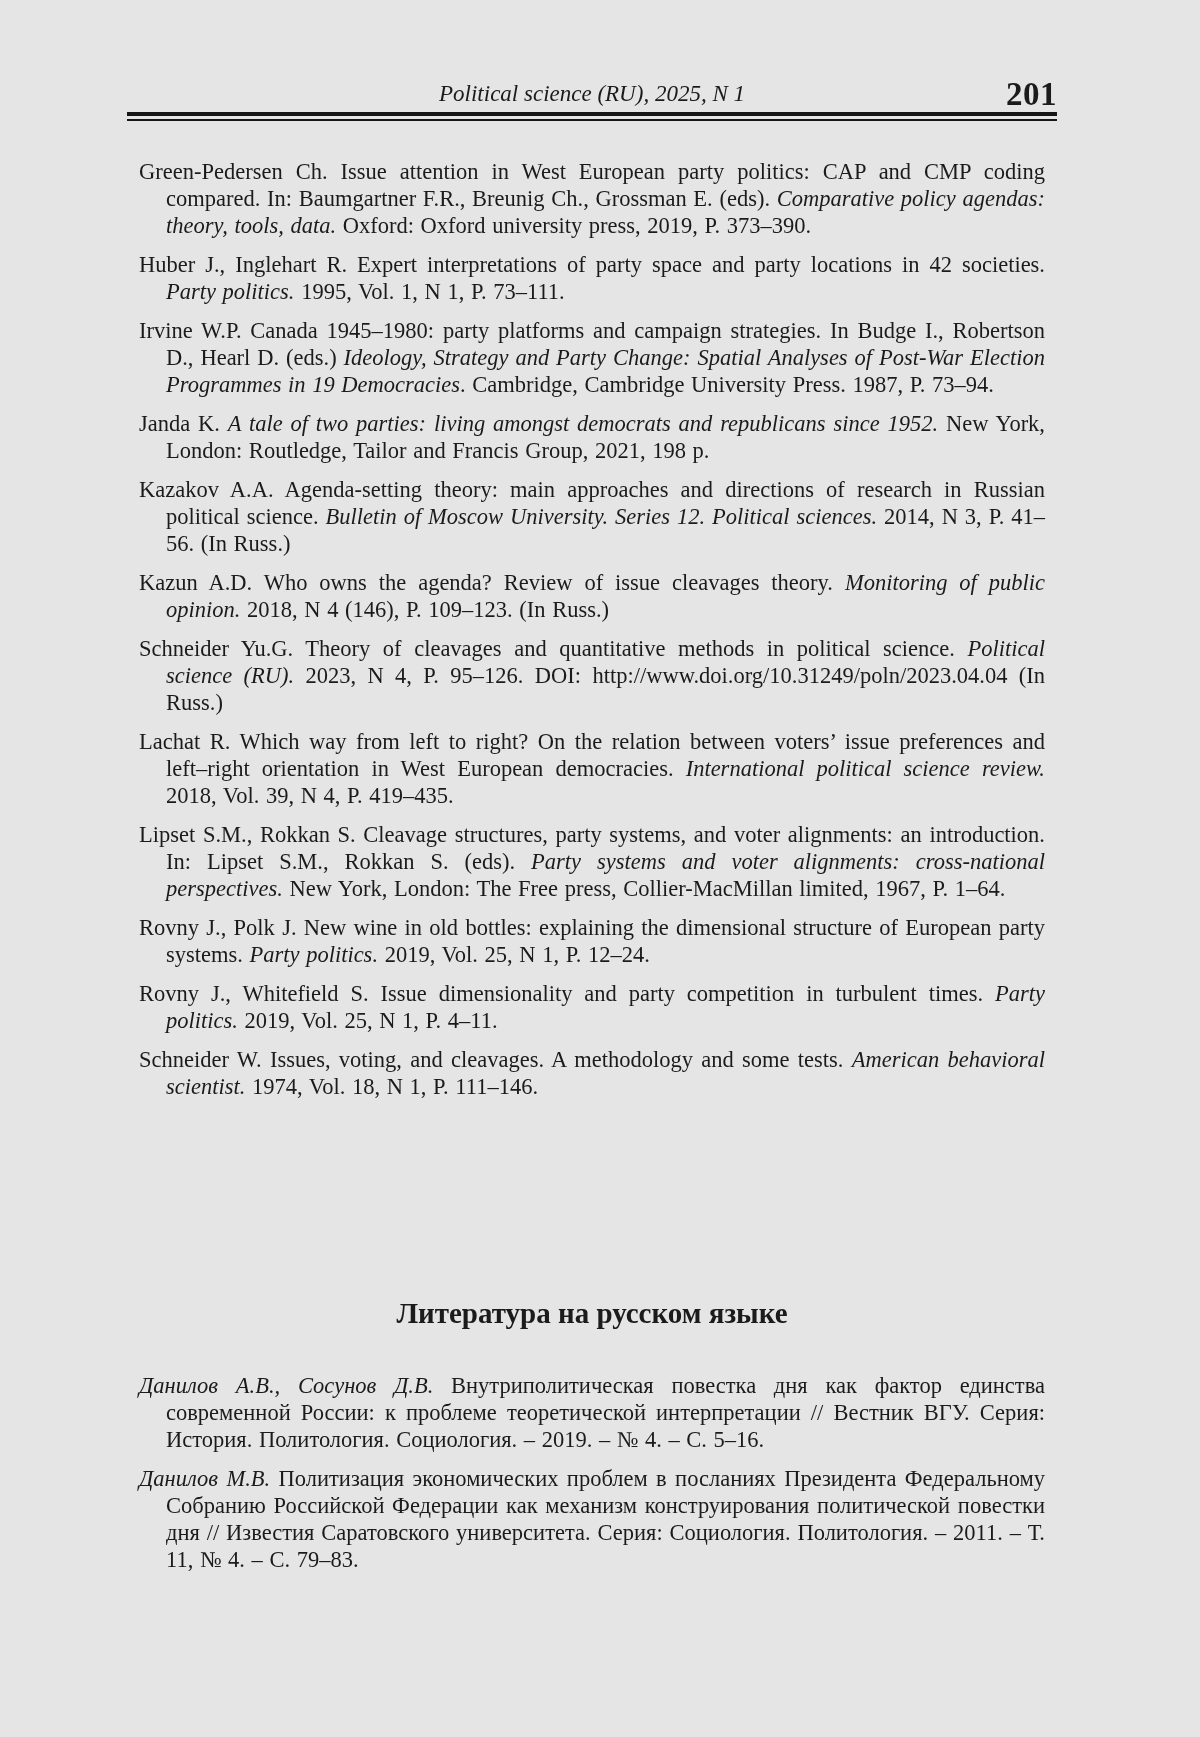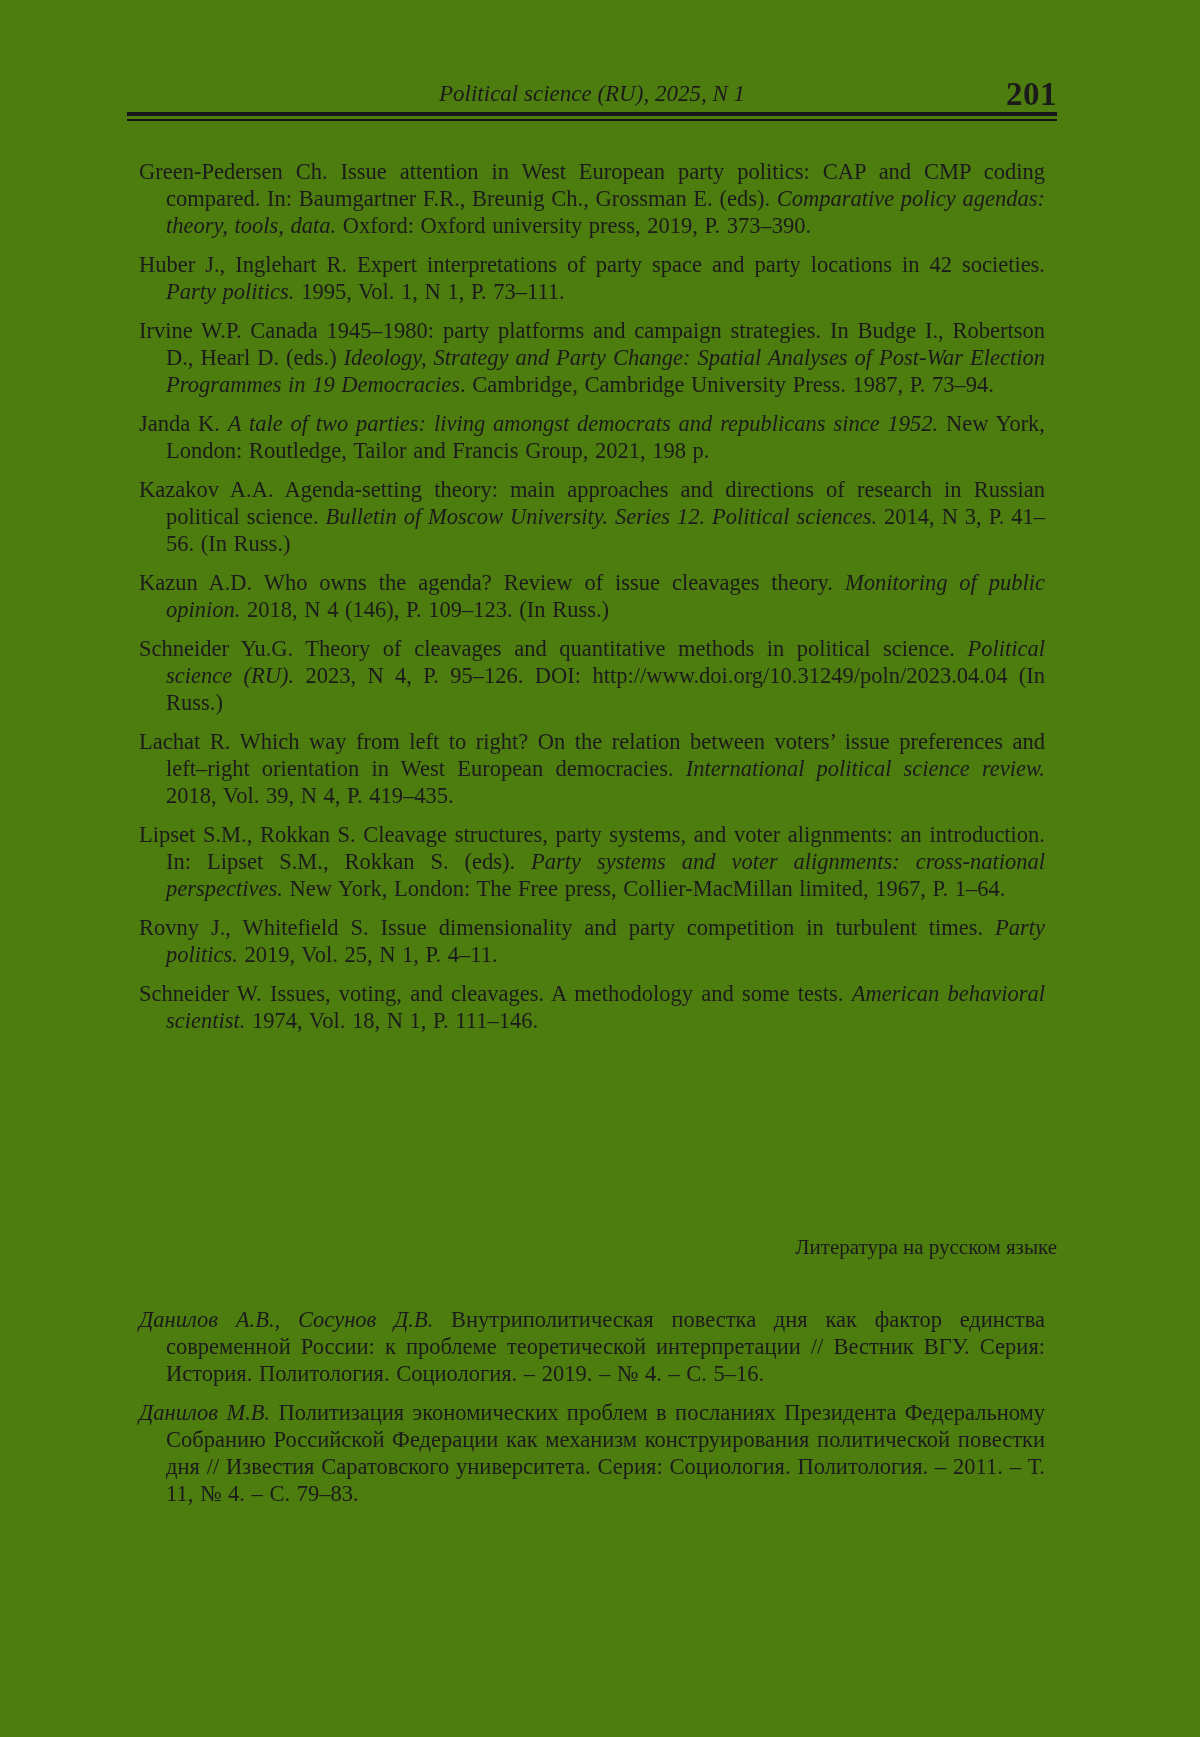--- a/index.html
+++ b/index.html
@@ -1,20 +1,20 @@
 <!DOCTYPE html>
 <html lang="en"><head>
 <meta charset="utf-8">
 <style>
   html, body { margin: 0; padding: 0; background: #ffffff; }
   .page {
     position: relative;
     width: 1200px;
     height: 1737px;
-    background: #4d7c0f;
+    background: #e5e5e5;
     color: #1b1b1b;
     font-family: "Liberation Serif", "DejaVu Serif", serif;
     overflow: hidden;
   }
   .content {
     position: absolute;
     left: 127px;
     top: 0;
     width: 930px;
   }
@@ -50,23 +50,23 @@
   .refs-ru { margin-top: 44px; }
   .ref {
     margin: 12px;
     padding-left: 27px;
     text-indent: -27px;
     word-spacing: 1px;
   }
   .ref em { font-style: italic; }
   .ru-heading {
     margin: 198px 0 0 0;
-    text-align: right;
-    font-weight: 400;
-    font-size: 21px;
+    text-align: center;
+    font-weight: 700;
+    font-size: 29px;
     line-height: 30px;
   }
 </style>
 </head>
 <body>
 
 <div class="page">
   <div class="content">
 
     <header class="page-header">
@@ -79,20 +79,21 @@
     <section class="refs refs-en" lang="en">
         <p class="ref"><span>Green-Pedersen Ch. Issue attention in West European party politics: CAP and CMP coding compared. In: Baumgartner F.R., Breunig Ch., Grossman E. (eds). </span><em>Comparative policy agendas: theory, tools, data.</em><span> Oxford: Oxford university press, 2019, P. 373–390.</span></p>
         <p class="ref"><span>Huber J., Inglehart R. Expert interpretations of party space and party locations in 42 societies. </span><em>Party politics.</em><span> 1995, Vol. 1, N 1, P. 73–111.</span></p>
         <p class="ref"><span>Irvine W.P. Canada 1945–1980: party platforms and campaign strategies. In Budge I., Robertson D., Hearl D. (eds.) </span><em>Ideology, Strategy and Party Change: Spatial Analyses of Post-War Election Programmes in 19 Democracies</em><span>. Cambridge, Cambridge University Press. 1987, P. 73–94.</span></p>
         <p class="ref"><span>Janda K. </span><em>A tale of two parties: living amongst democrats and republicans since 1952.</em><span> New York, London: Routledge, Tailor and Francis Group, 2021, 198 p.</span></p>
         <p class="ref"><span>Kazakov A.A. Agenda-setting theory: main approaches and directions of research in Russian political science. </span><em>Bulletin of Moscow University. Series 12. Political sciences.</em><span> 2014, N 3, P. 41–56. (In Russ.)</span></p>
         <p class="ref"><span>Kazun A.D. Who owns the agenda? Review of issue cleavages theory. </span><em>Monitoring of public opinion.</em><span> 2018, N 4 (146), P. 109–123. (In Russ.)</span></p>
         <p class="ref"><span>Schneider Yu.G. Theory of cleavages and quantitative methods in political science. </span><em>Political science (RU).</em><span> 2023, N 4, P. 95–126. DOI: http://www.doi.org/10.31249/poln/2023.04.04 (In Russ.)</span></p>
         <p class="ref"><span>Lachat R. Which way from left to right? On the relation between voters’ issue preferences and left–right orientation in West European democracies. </span><em>International political science review.</em><span> 2018, Vol. 39, N 4, P. 419–435.</span></p>
         <p class="ref"><span>Lipset S.M., Rokkan S. Cleavage structures, party systems, and voter alignments: an introduction. In: Lipset S.M., Rokkan S. (eds). </span><em>Party systems and voter alignments: cross-national perspectives.</em><span> New York, London: The Free press, Collier-MacMillan limited, 1967, P. 1–64.</span></p>
+        <p class="ref"><span>Rovny J., Polk J. New wine in old bottles: explaining the dimensional structure of European party systems. </span><em>Party politics.</em><span> 2019, Vol. 25, N 1, P. 12–24.</span></p>
         <p class="ref"><span>Rovny J., Whitefield S. Issue dimensionality and party competition in turbulent times. </span><em>Party politics.</em><span> 2019, Vol. 25, N 1, P. 4–11.</span></p>
         <p class="ref"><span>Schneider W. Issues, voting, and cleavages. A methodology and some tests. </span><em>American behavioral scientist.</em><span> 1974, Vol. 18, N 1, P. 111–146.</span></p>
       </section>
 
     <h2 class="ru-heading" lang="ru">Литература на русском языке</h2>
 
     <section class="refs refs-ru" lang="ru">
         <p class="ref"><em>Данилов А.В., Сосунов Д.В.</em><span> Внутриполитическая повестка дня как фактор единства современной России: к проблеме теоретической интерпретации // Вестник ВГУ. Серия: История. Политология. Социология. – 2019. – № 4. – С. 5–16.</span></p>
         <p class="ref"><em>Данилов М.В.</em><span> Политизация экономических проблем в посланиях Президента Федеральному Собранию Российской Федерации как механизм конструирования политической повестки дня // Известия Саратовского университета. Серия: Социология. Политология. – 2011. – Т. 11, № 4. – С. 79–83.</span></p>
       </section>

